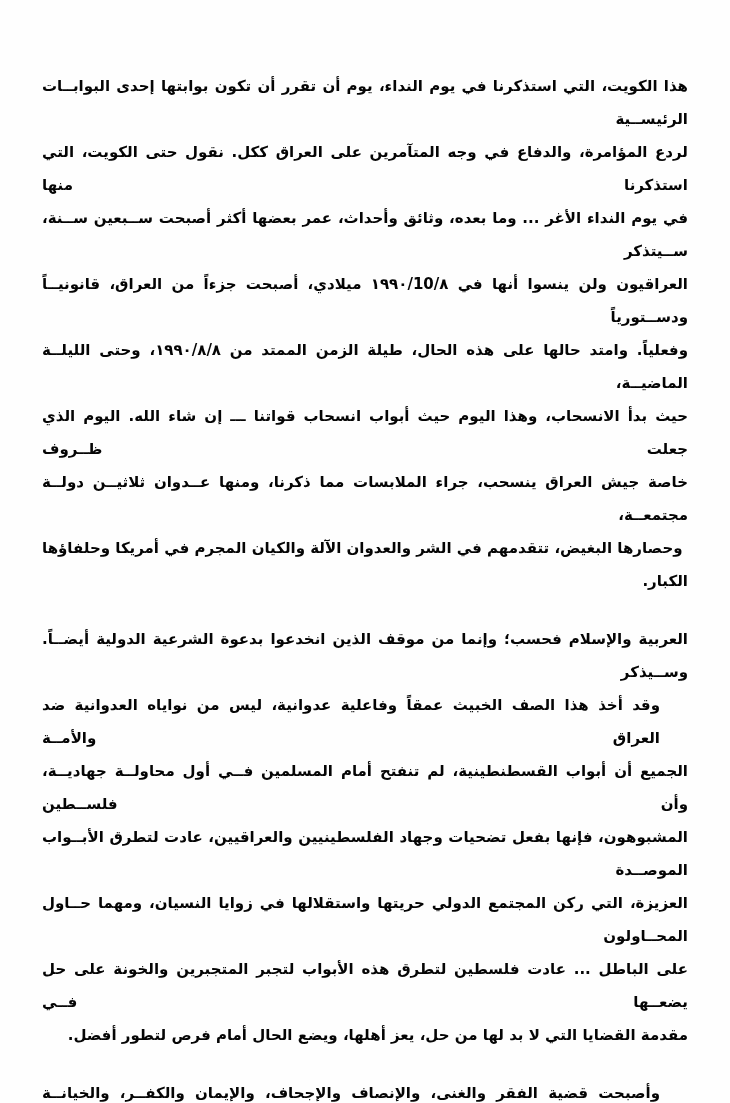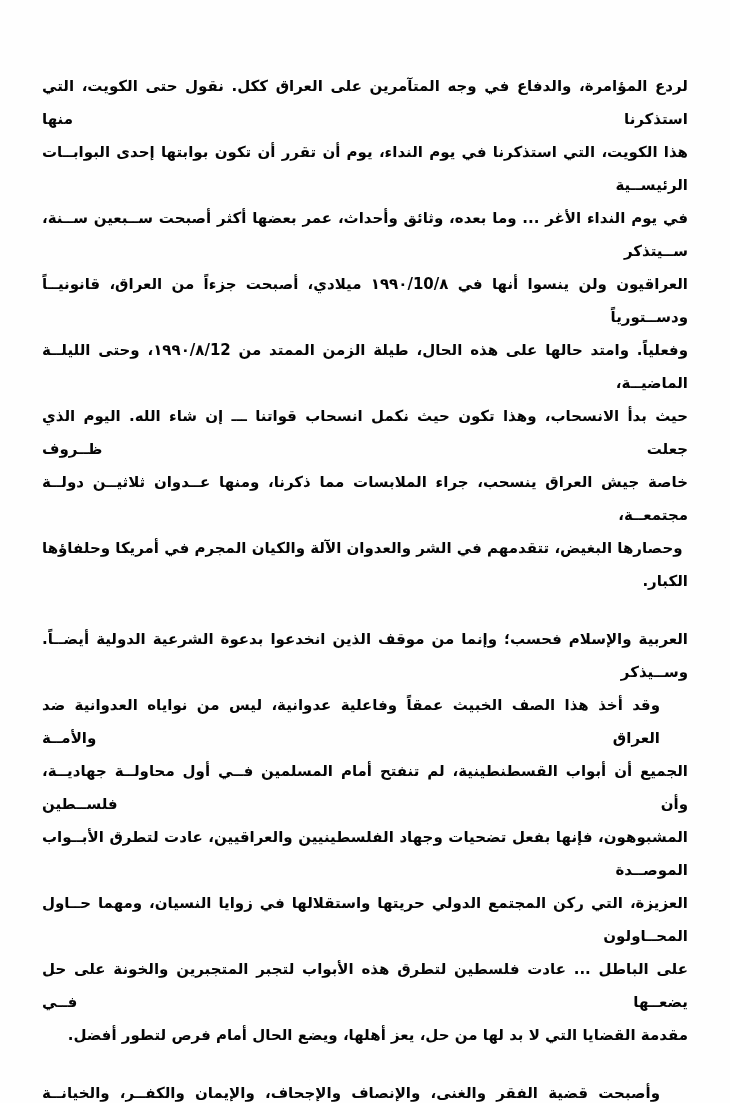--- a/index.html
+++ b/index.html
@@ -40,26 +40,26 @@
     text-align-last: right;
   }
 </style>
 </head>
 <body>
 
 <div class="page" dir="rtl">
   <div class="text-block">
 
     <div class="para">
+      <div class="line">هذا الكويت، التي استذكرنا في يوم النداء، يوم أن تقرر أن تكون بوابتها إحدى البوابــات الرئيســية</div>
       <div class="line">لردع المؤامرة، والدفاع في وجه المتآمرين على العراق ككل. نقول حتى الكويت، التي استذكرنا منها</div>
-      <div class="line">هذا الكويت، التي استذكرنا في يوم النداء، يوم أن تقرر أن تكون بوابتها إحدى البوابــات الرئيســية</div>
       <div class="line">في يوم النداء الأغر ... وما بعده، وثائق وأحداث، عمر بعضها أكثر أصبحت ســبعين ســنة، ســيتذكر</div>
       <div class="line">العراقيون ولن ينسوا أنها في ١٩٩٠/10/٨ ميلادي، أصبحت جزءاً من العراق، قانونيــاً ودســتورياً</div>
-      <div class="line">وفعلياً. وامتد حالها على هذه الحال، طيلة الزمن الممتد من ١٩٩٠/٨/12، وحتى الليلــة الماضيــة،</div>
-      <div class="line">حيث بدأ الانسحاب، وهذا تكون حيث نكمل انسحاب قواتنا ـــ إن شاء الله. اليوم الذي جعلت ظــروف</div>
+      <div class="line">وفعلياً. وامتد حالها على هذه الحال، طيلة الزمن الممتد من ١٩٩٠/٨/٨، وحتى الليلــة الماضيــة،</div>
+      <div class="line">حيث بدأ الانسحاب، وهذا اليوم حيث أبواب انسحاب قواتنا ـــ إن شاء الله. اليوم الذي جعلت ظــروف</div>
       <div class="line">خاصة جيش العراق ينسحب، جراء الملابسات مما ذكرنا، ومنها عــدوان ثلاثيــن دولــة مجتمعــة،</div>
       <div class="line end-right">وحصارها البغيض، تتقدمهم في الشر والعدوان الآلة والكيان المجرم في أمريكا وحلفاؤها الكبار.</div>
     </div>
 
     <div class="para">
       <div class="line">العربية والإسلام فحسب؛ وإنما من موقف الذين انخدعوا بدعوة الشرعية الدولية أيضــاً. وســيذكر</div>
       <div class="line indent">وقد أخذ هذا الصف الخبيث عمقاً وفاعلية عدوانية، ليس من نواياه العدوانية ضد العراق والأمــة</div>
       <div class="line">الجميع أن أبواب القسطنطينية، لم تنفتح أمام المسلمين فــي أول محاولــة جهاديــة، وأن فلســطين</div>
       <div class="line">المشبوهون، فإنها بفعل تضحيات وجهاد الفلسطينيين والعراقيين، عادت لتطرق الأبــواب الموصــدة</div>
       <div class="line">العزيزة، التي ركن المجتمع الدولي حريتها واستقلالها في زوايا النسيان، ومهما حــاول المحــاولون</div>

